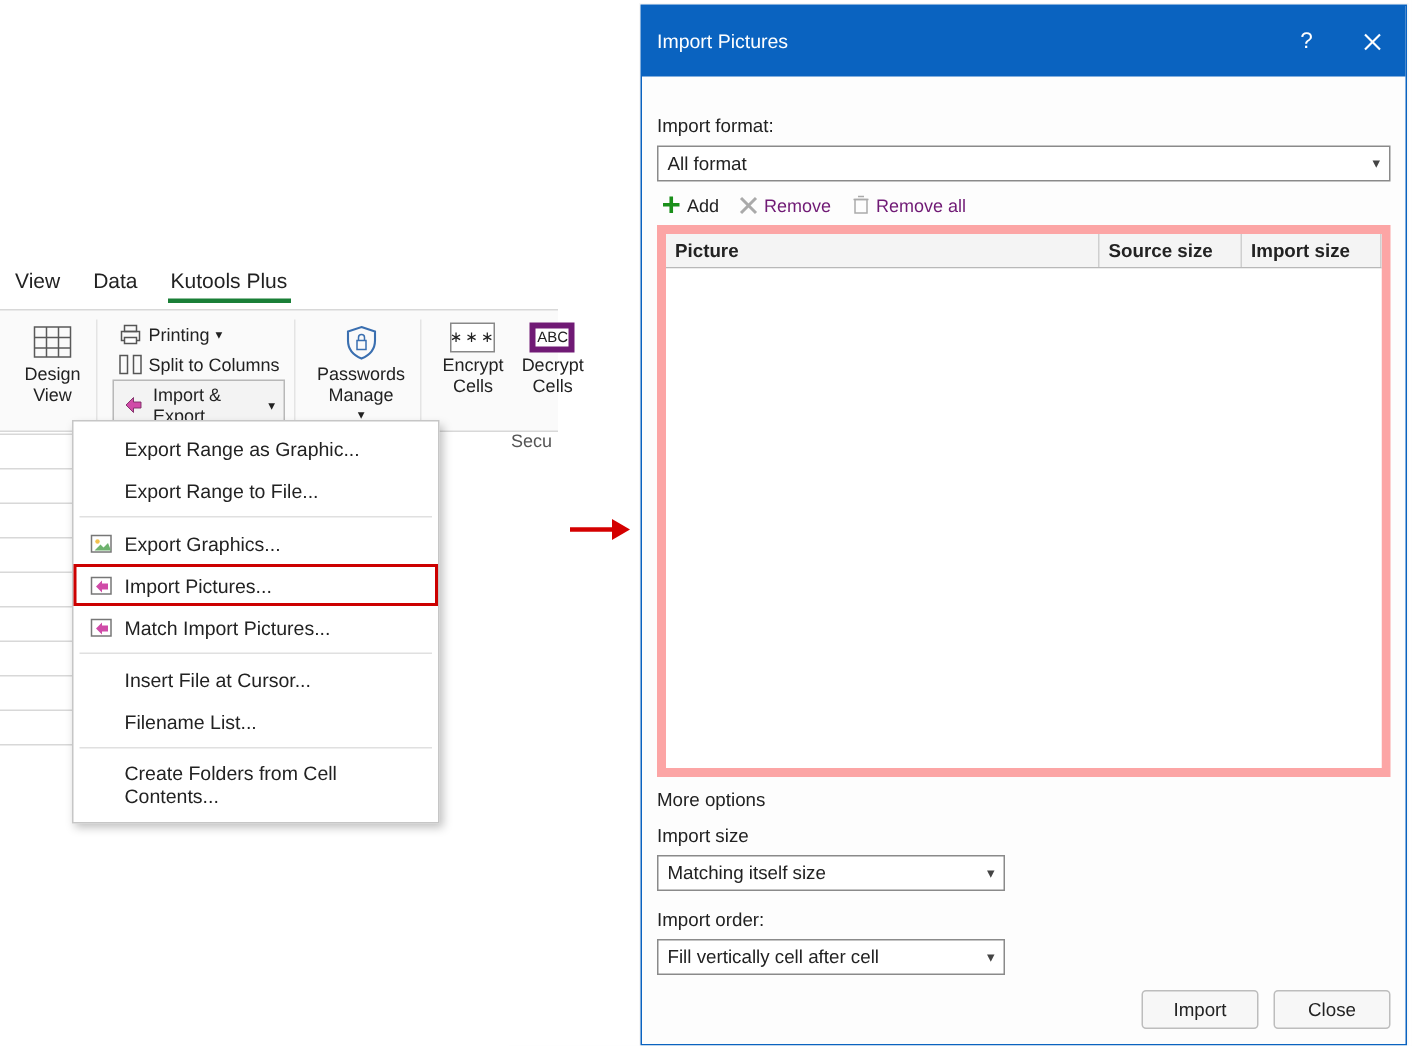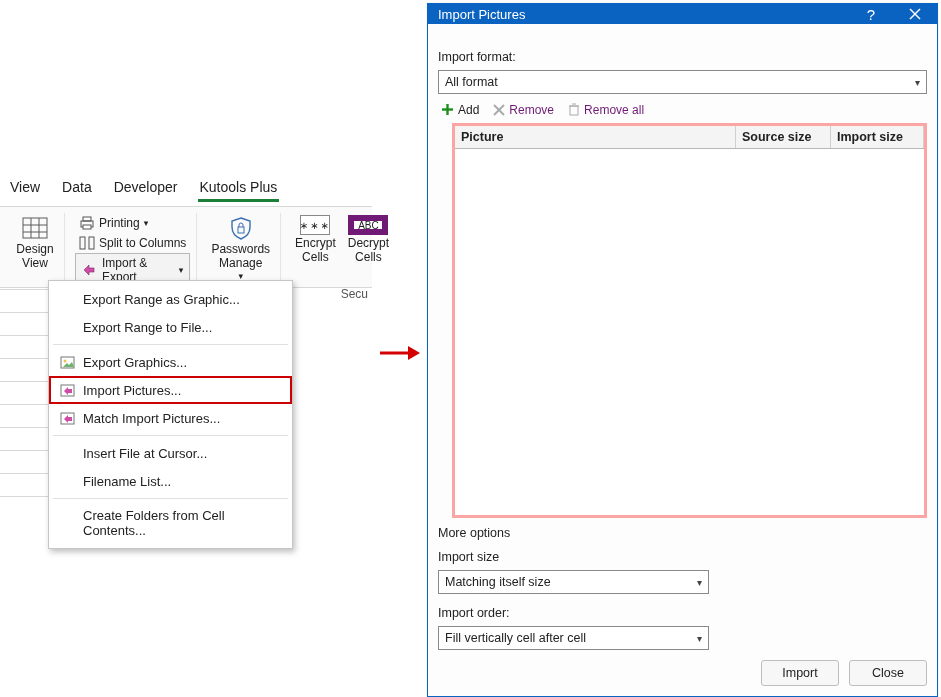--- a/index.html
+++ b/index.html
@@ -119,58 +119,57 @@
     width:511px; height:694px;
     border:1px solid #0a63c0;
     background:#fdfdfd;
     display:flex; flex-direction:column;
     box-shadow:0 0 0 1px rgba(0,0,0,.03);
   }
   .titlebar {
     background:#0a63c0;
     color:#fff;
     display:flex; align-items:center;
-    height:20px;
+    height:47px;
     padding:0 0 0 10px;
     font-size:13px;
   }
   .titlebar .spacer{flex:1;}
   .titlebar .tbtn{
     width:44px; height:30px;
     display:flex;align-items:center;justify-content:center;
     color:#fff; font-size:15px;
   }
 
   .dlg-body{ padding:26px 10px 0 10px; flex:1; display:flex; flex-direction:column; gap:6px;}
   .lbl-small{font-size:12.5px;}
   .combo{
     height:24px; border:1px solid #8a8a8a; background:#fff;
     display:flex; align-items:center; padding:0 6px;
     font-size:12.5px; position:relative;
   }
   .combo .chev{ margin-left:auto; font-size:10px; color:#444;}
-  .combo.small{width:271px;}
+  .combo.small{width:232px;}
 
   .pic-toolbar{
     display:flex; gap:12px; align-items:center;
     padding:2px 0 0 2px;
   }
   .tool-btn{
     display:flex; align-items:center; gap:3px;
     font-size:12px;
   }
   .tool-btn.disabled{ color:#701a75;}
   .tool-btn .ic{width:15px;height:15px;display:flex;align-items:center;justify-content:center;}
 
   .grid-table{
-    border:3px solid #fca5a5;
+    border:6px solid #fca5a5;
     flex:1;
     display:flex; flex-direction:column;
     min-height:350px;
-    margin-left:14px;
   }
   .grid-head{
     display:flex;
     background:#f4f4f4;
     border-bottom:1px solid #b8b8b8;
     font-size:12.5px; font-weight:600;
   }
   .grid-head .col{
     padding:4px 6px;
     border-right:1px solid #cfcfcf;
@@ -210,21 +209,20 @@
     <div class="r"></div>
     <div class="r"></div>
     <div class="r"></div>
     <div class="r"></div>
 </div>
 
 <div class="ribbon-wrap">
   <div class="ribbon-tabs">
     <div class="ribbon-tab">View</div>
     <div class="ribbon-tab">Data</div>
-    <div class="ribbon-tab">Developer</div>
     <div class="ribbon-tab active">Kutools Plus</div>
   </div>
 
   <div class="ribbon-body">
     <div class="rb-group">
       <div class="big-btn">
         <div class="icon-box">
           <svg width="26" height="22">
               <rect x="1" y="1" width="24" height="20" fill="none" stroke="#5a5a5a"></rect>
               <line x1="1" y1="8" x2="25" y2="8" stroke="#5a5a5a"></line>
@@ -286,21 +284,21 @@
     </div>
 
     <div class="rb-group" style="border-right:none;padding-right:0">
       <div style="display:flex;gap:4px">
         <div class="big-btn">
           <div class="icon-box" style="border:1px solid #888;background:#fff;width:30px;height:20px;font-size:10px;letter-spacing:2px;">∗∗∗</div>
           <div class="lbl" style="white-space:pre">Encrypt
 Cells</div>
         </div>
         <div class="big-btn">
-          <div class="icon-box" style="border:6px solid #701a75;background:#fff;width:40px;height:20px;font-size:10px;">ABC</div>
+          <div class="icon-box" style="border:4px solid #701a75;background:#fff;width:30px;height:20px;font-size:10px;">ABC</div>
           <div class="lbl" style="white-space:pre">Decrypt
 Cells</div>
         </div>
       </div>
     </div>
   </div>
   <div class="secu-label">Secu</div>
 </div>
 
 <div class="dropdown">

